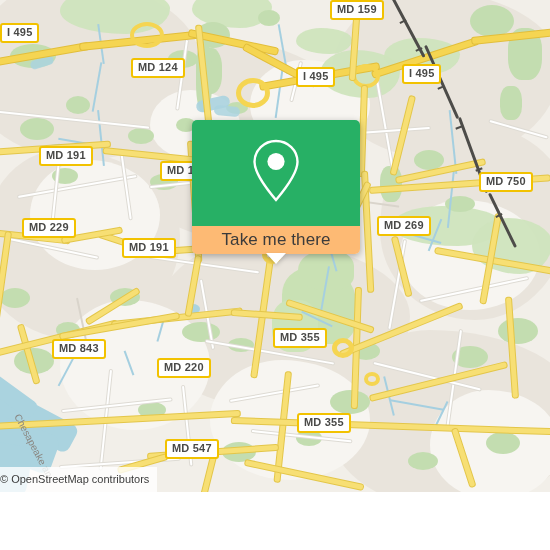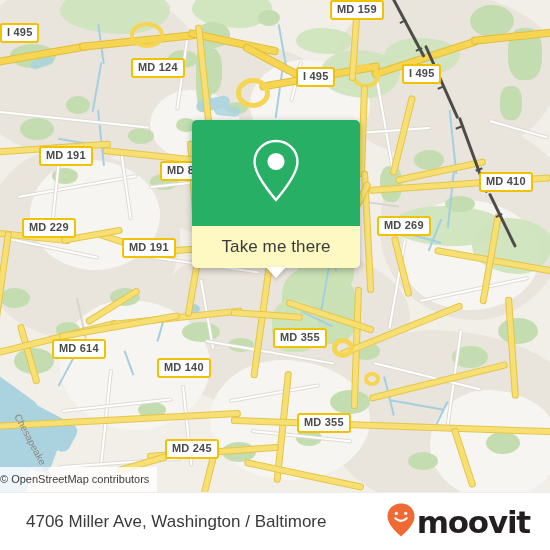--- a/index.html
+++ b/index.html
@@ -62,21 +62,21 @@
   #callout{
     position:absolute;left:192px;top:120px;width:168px;
     border-radius:5px;box-shadow:0 2px 7px rgba(0,0,0,.30);
     overflow:visible;
   }
   #callout-top{
     background:#27b065;height:106px;border-radius:5px 5px 0 0;
     display:flex;align-items:center;justify-content:center;
   }
   #callout-bottom{
-    background:#fef9c3;height:42px;border-radius:0 0 5px 5px;
+    background:#fdba74;height:28px;border-radius:0 0 5px 5px;
     display:flex;align-items:center;justify-content:center;
     position:relative;
   }
   #callout-label{
     font-size:17px;color:#3b3b3b;font-family:"Liberation Sans", sans-serif;
     letter-spacing:.1px;
   }
   #callout-arrow{
     position:absolute;left:50%;bottom:-10px;margin-left:-10px;
     width:0;height:0;border-left:10px solid transparent;
@@ -339,58 +339,44 @@
       <span class="roadlabel" style="left:22px;top:412px;transform:rotate(62deg);">Chesapeake an</span>
     </div>
 
     <div class="layer" id="shields">
         <span class="shield" style="left: 330px; top: 0px;">MD 159</span>
         <span class="shield" style="left: 131px; top: 58px;">MD 124</span>
         <span class="shield" style="left: 0px; top: 23px;">I 495</span>
         <span class="shield" style="left: 296px; top: 67px;">I 495</span>
         <span class="shield" style="left: 402px; top: 64px;">I 495</span>
         <span class="shield" style="left: 39px; top: 146px;">MD 191</span>
-        <span class="shield" style="left: 160px; top: 161px;">MD 8</span>
-        <span class="shield" style="left: 479px; top: 172px;">MD 410</span>
+        <span class="shield" style="left: 160px; top: 161px;">MD 1</span>
+        <span class="shield" style="left: 479px; top: 172px;">MD 750</span>
         <span class="shield" style="left: 22px; top: 218px;">MD 229</span>
         <span class="shield" style="left: 377px; top: 216px;">MD 269</span>
         <span class="shield" style="left: 122px; top: 238px;">MD 191</span>
         <span class="shield" style="left: 273px; top: 328px;">MD 355</span>
-        <span class="shield" style="left: 52px; top: 339px;">MD 614</span>
-        <span class="shield" style="left: 157px; top: 358px;">MD 140</span>
+        <span class="shield" style="left: 52px; top: 339px;">MD 843</span>
+        <span class="shield" style="left: 157px; top: 358px;">MD 220</span>
         <span class="shield" style="left: 297px; top: 413px;">MD 355</span>
-        <span class="shield" style="left: 165px; top: 439px;">MD 245</span>
+        <span class="shield" style="left: 165px; top: 439px;">MD 547</span>
       </div>
 
     <div id="attrib">© OpenStreetMap contributors</div>
   </div>
 
   <div id="callout">
     <div id="callout-top">
       <span>
         <svg width="54" height="68" viewBox="0 0 54 68" aria-hidden="true">
           <path d="M27 4 C15 4 5.5 13.3 5.5 24.8 C5.5 36 16 50 27 63 C38 50 48.5 36 48.5 24.8 C48.5 13.3 39 4 27 4 Z" fill="none" stroke="#ffffff" stroke-width="2.4"></path>
           <circle cx="27" cy="24.5" r="8.6" fill="#ffffff"></circle>
         </svg>
       </span>
     </div>
     <div id="callout-bottom">
       <span id="callout-label">Take me there</span>
       <div id="callout-arrow"></div>
     </div>
   </div>
 
-  <div id="footer">
-    <div id="footer-address">4706 Miller Ave, Washington / Baltimore</div>
-    <div id="brand">
-      <span>
-        <svg width="30" height="36" viewBox="0 0 30 36" aria-hidden="true">
-          <path d="M15 1.5 C7.2 1.5 1.5 7.2 1.5 14.4 C1.5 21.6 8.5 28.5 15 34.5 C21.5 28.5 28.5 21.6 28.5 14.4 C28.5 7.2 22.8 1.5 15 1.5 Z" fill="#f06a35"></path>
-          <circle cx="10.3" cy="11.4" r="1.7" fill="#ffffff"></circle>
-          <circle cx="19.7" cy="11.4" r="1.7" fill="#ffffff"></circle>
-          <path d="M9.3 16.2 Q15 21.6 20.7 16.2" fill="none" stroke="#ffffff" stroke-width="2.1" stroke-linecap="round"></path>
-        </svg>
-      </span>
-      <span id="brand-word">moovit</span>
-    </div>
-  </div>
 
 </div>
 
 </body></html>

